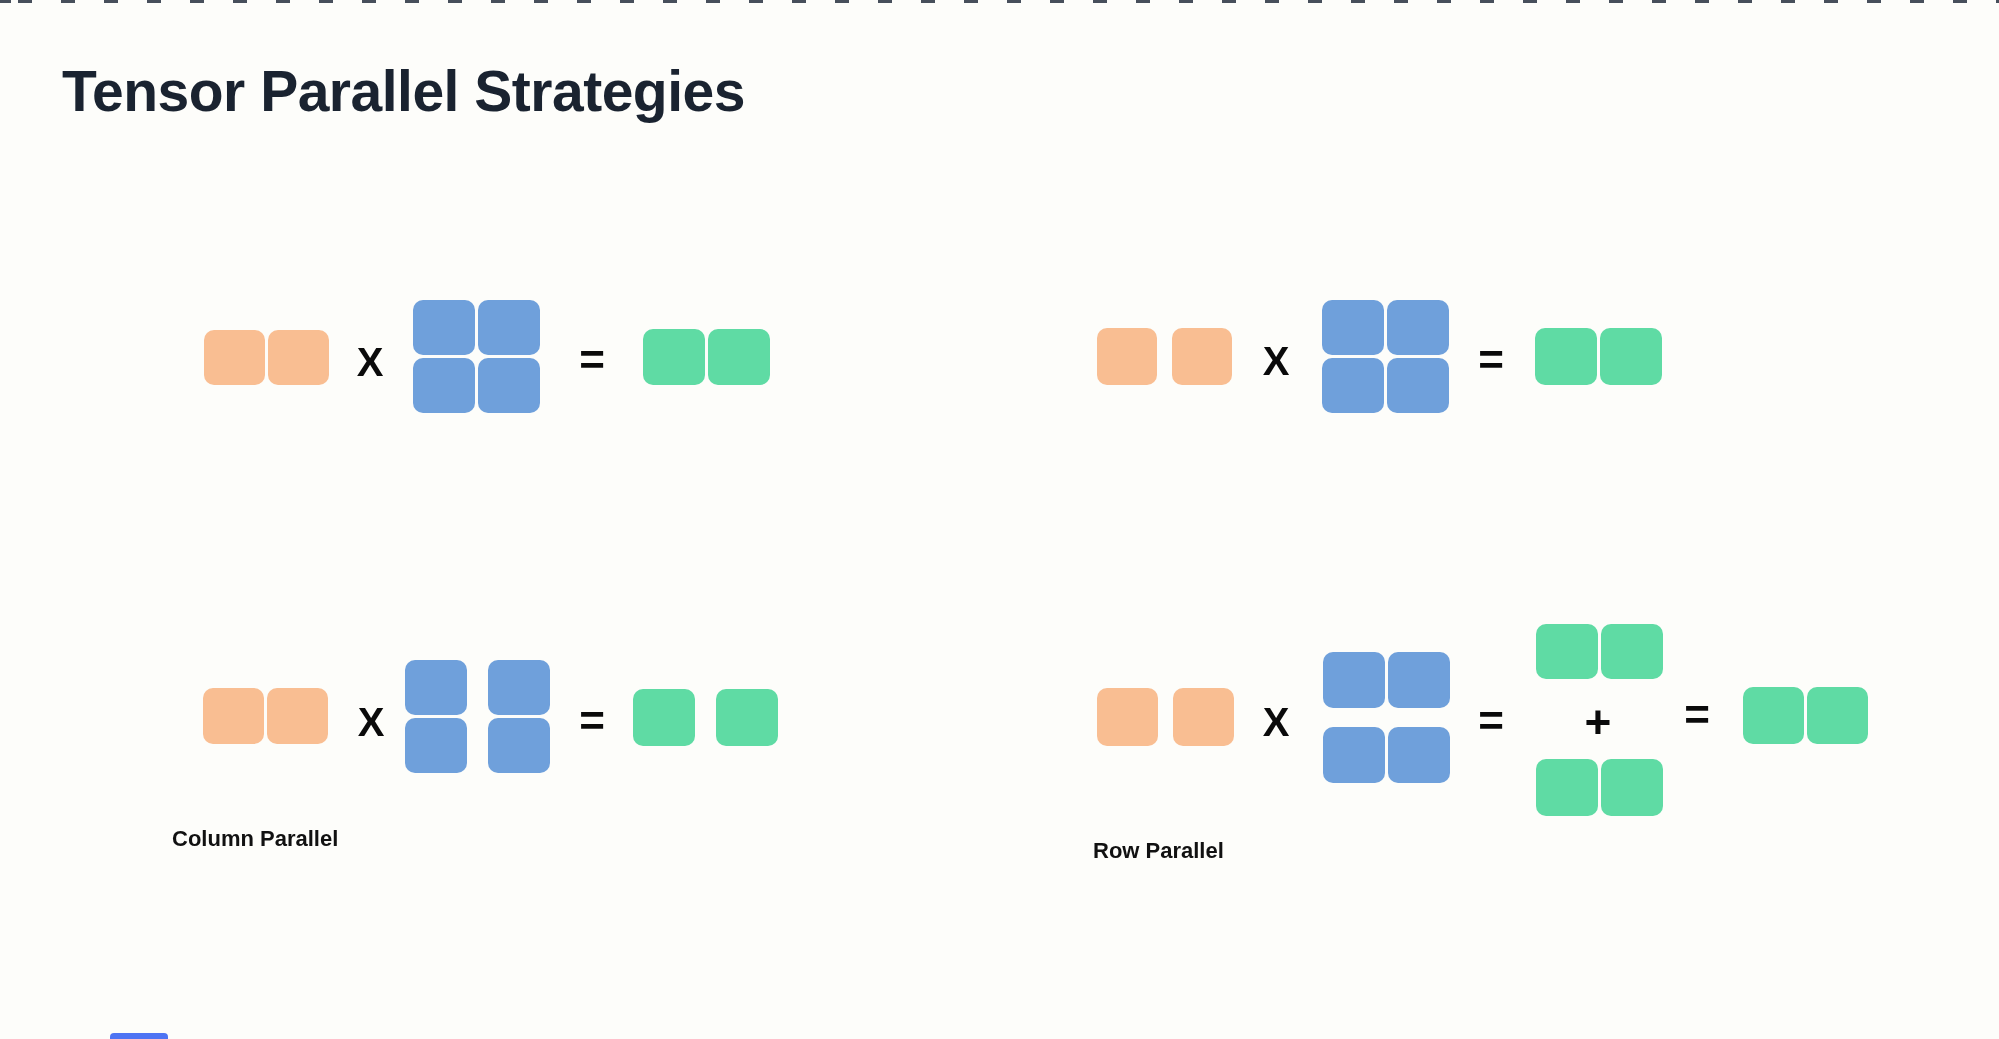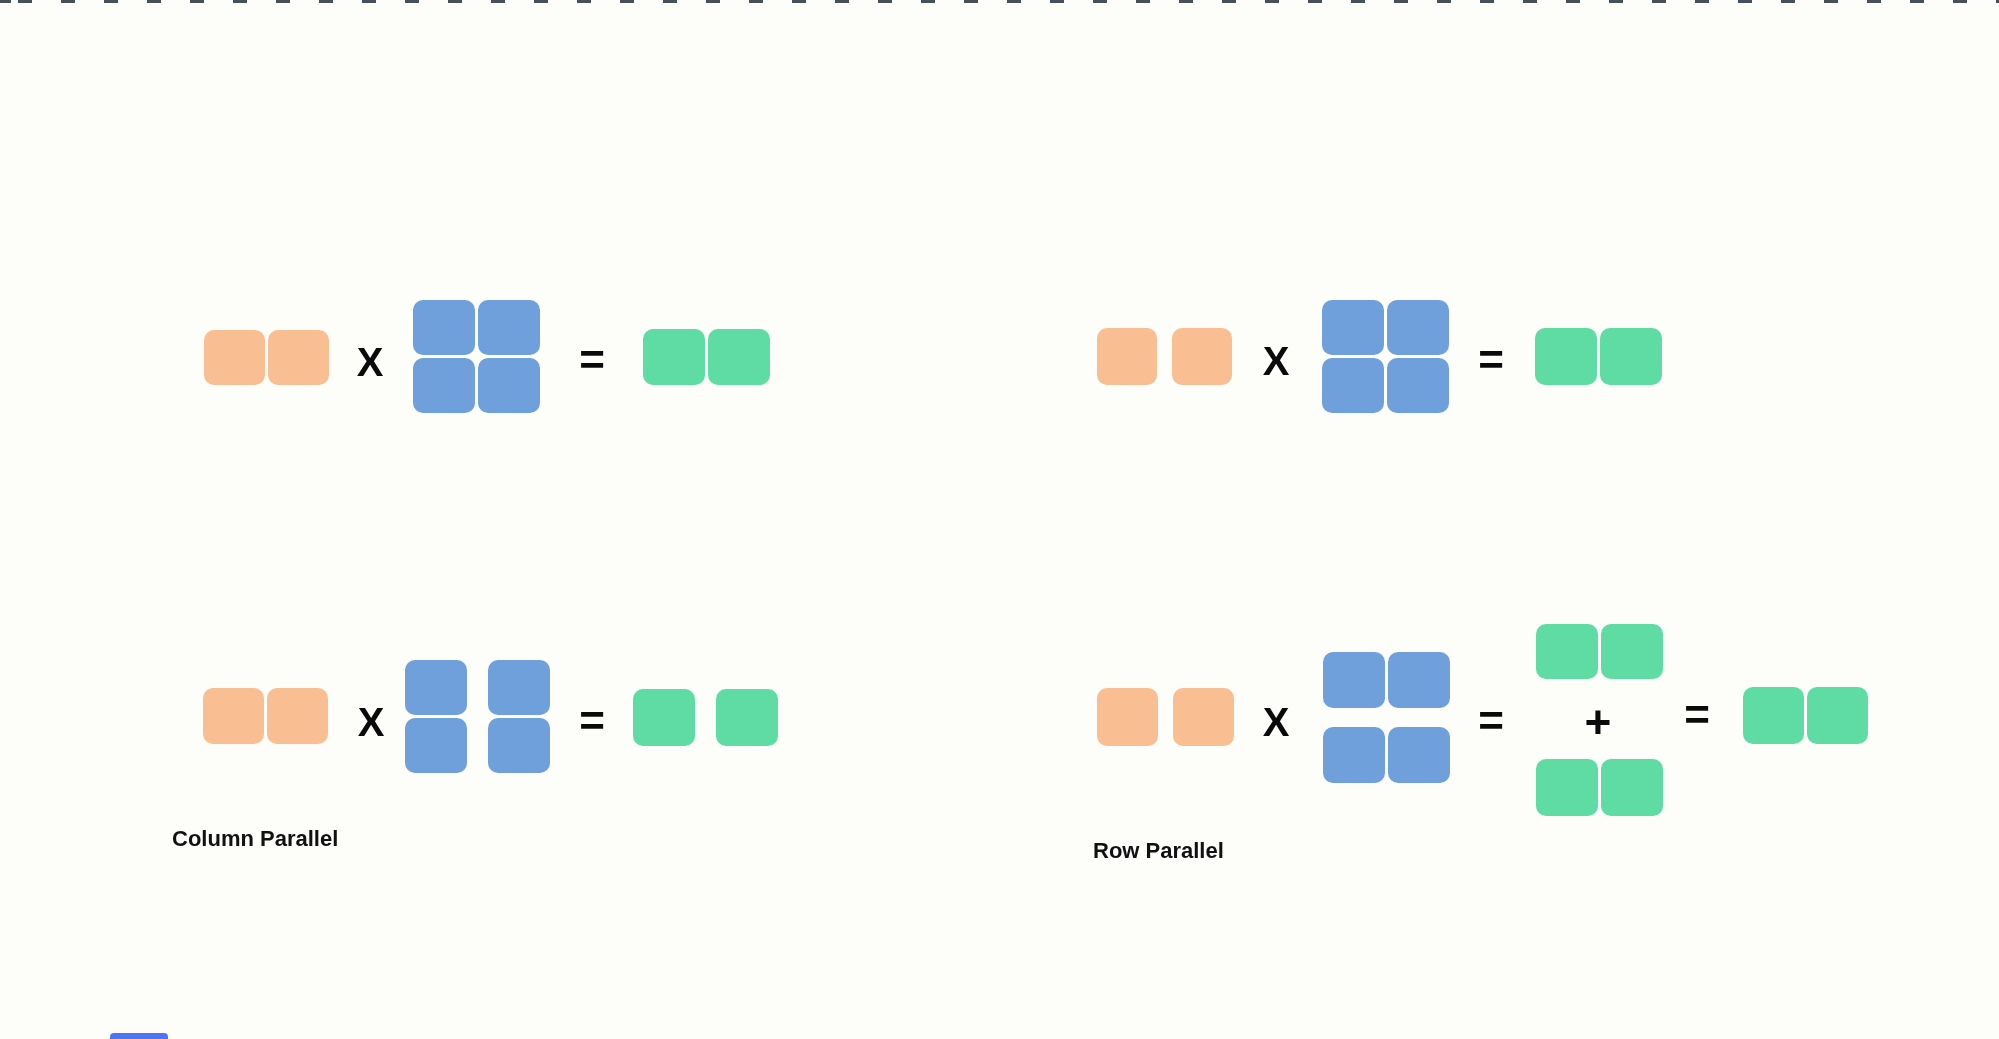--- a/index.html
+++ b/index.html
@@ -71,20 +71,21 @@
     height: 9px;
     border-radius: 4px;
     background: #4E74F3;
   }
 </style>
 </head>
 <body>
 
 <div class="stage">
   <div class="top-edge-dashes"></div>
+  <div class="page-title">Tensor Parallel Strategies</div>
   <div id="diagram-root">
       <div class="diagram">
         <div class="matrix" style="left: 204px; top: 330px;">
           <div class="cell" style="left: 0px; top: 0px; width: 61px; height: 55px; background: rgb(249, 190, 146);"></div>
           <div class="cell" style="left: 64px; top: 0px; width: 61px; height: 55px; background: rgb(249, 190, 146);"></div>
         </div>
         <span class="op" style="left: 370px; top: 362px; font-size: 40px;">X</span>
         <div class="matrix" style="left: 413px; top: 300px;">
           <div class="cell" style="left: 0px; top: 0px; width: 62px; height: 55px; background: rgb(111, 160, 219);"></div>
           <div class="cell" style="left: 65px; top: 0px; width: 62px; height: 55px; background: rgb(111, 160, 219);"></div>

